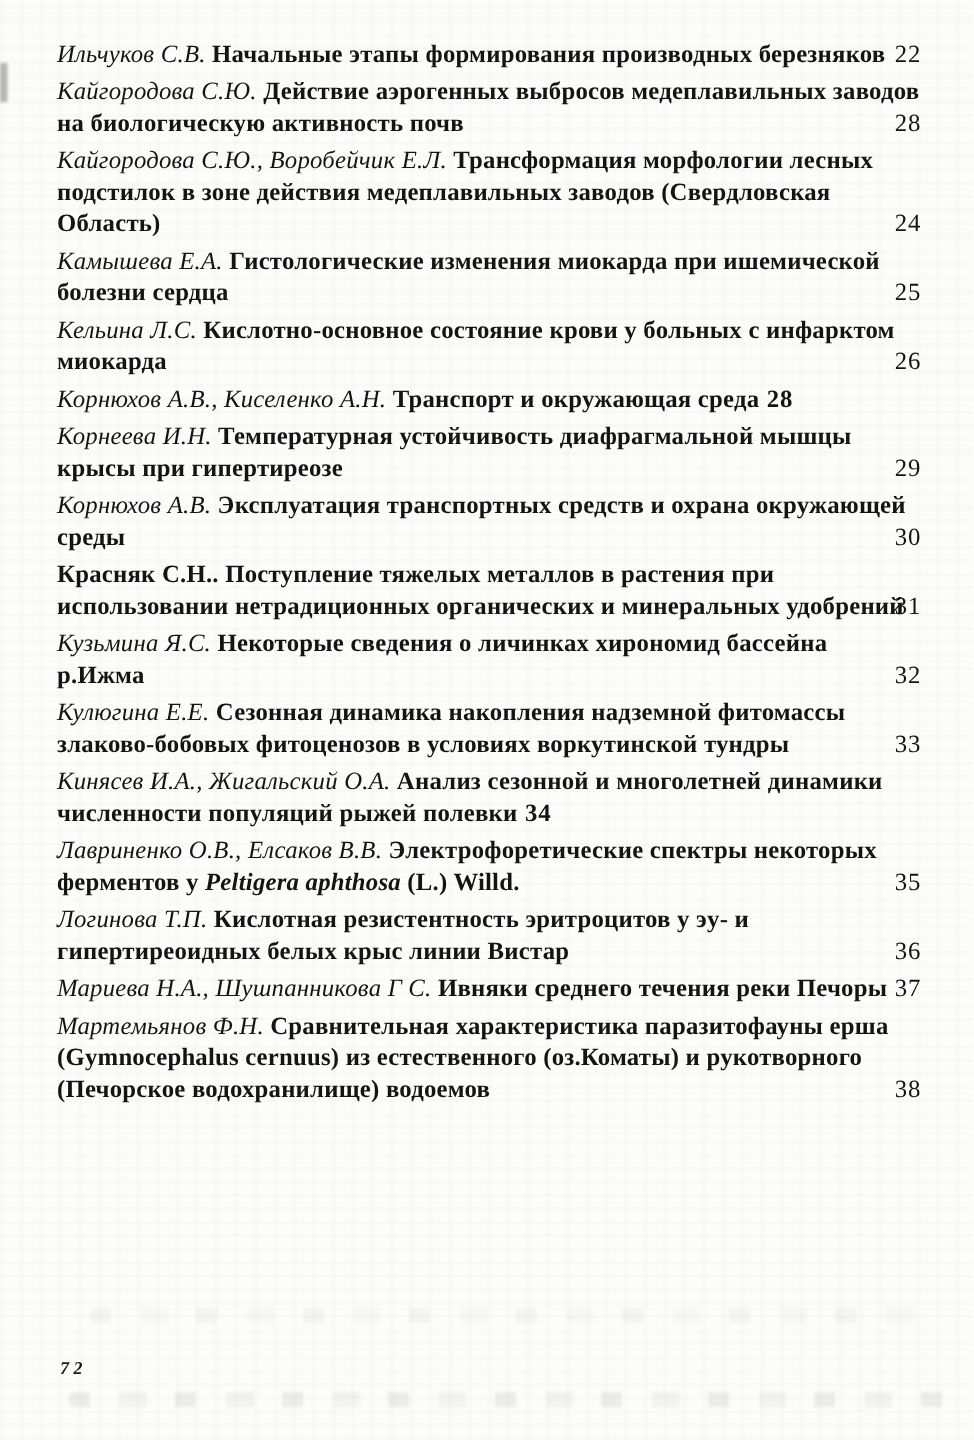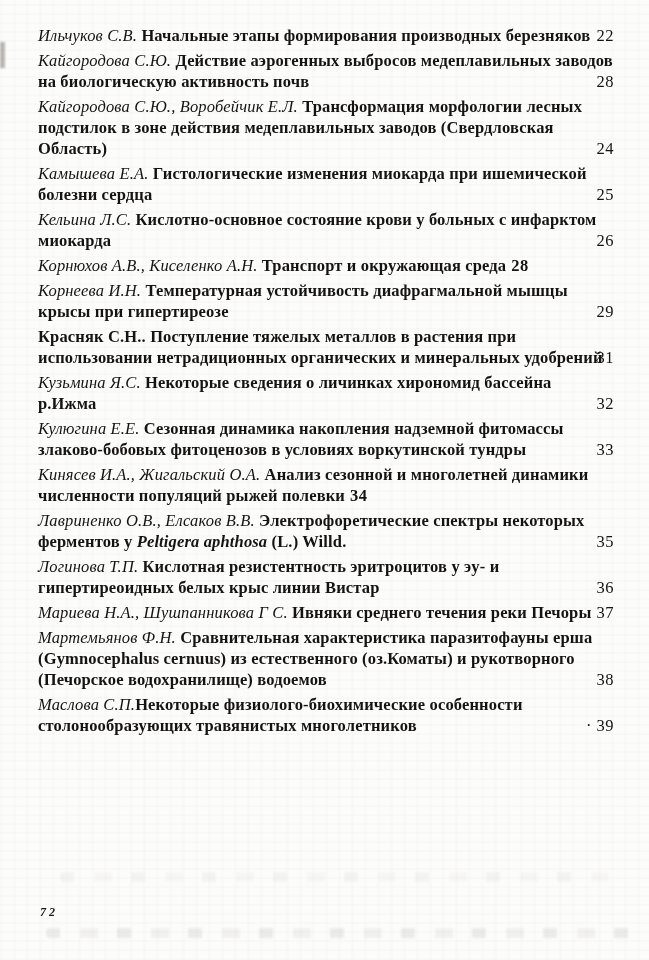--- a/index.html
+++ b/index.html
@@ -107,38 +107,38 @@
 
     <p class="entry"><span class="authors">Камышева Е.А. </span><span class="title">Гистологические изменения миокарда при ишемической болезни сердца</span><span class="pagenum">25</span></p>
 
     <p class="entry"><span class="authors">Кельина Л.С. </span><span class="title">Кислотно-основное состояние крови у больных с инфарктом миокарда</span><span class="pagenum">26</span></p>
 
 
     <p class="entry inline-page"><span class="authors">Корнюхов А.В., Киселенко А.Н. </span><span class="title">Транспорт и окружающая среда</span><span class="pagenum">28</span></p>
 
     <p class="entry"><span class="authors">Корнеева И.Н. </span><span class="title">Температурная устойчивость диафрагмальной мышцы крысы при гипертиреозе</span><span class="pagenum">29</span></p>
 
+    <p class="entry"><span class="authors">Корнюхов А.В. </span><span class="title">Эксплуатация транспортных средств и охрана окружающей среды</span><span class="pagenum">30</span></p>
 
     <p class="entry roman-authors"><span class="authors">Красняк С.Н.. </span><span class="title">Поступление тяжелых металлов в растения при использовании нетрадиционных органических и минеральных удобрений</span><span class="pagenum">31</span></p>
 
     <p class="entry"><span class="authors">Кузьмина Я.С. </span><span class="title">Некоторые сведения о личинках хирономид бассейна р.Ижма</span><span class="pagenum">32</span></p>
 
     <p class="entry"><span class="authors">Кулюгина Е.Е. </span><span class="title">Сезонная динамика накопления надземной фитомассы злаково-бобовых фитоценозов в условиях воркутинской тундры</span><span class="pagenum">33</span></p>
 
     <p class="entry inline-page"><span class="authors">Кинясев И.А., Жигальский О.А. </span><span class="title">Анализ сезонной и многолетней динамики численности популяций рыжей полевки</span><span class="pagenum">34</span></p>
 
     <p class="entry"><span class="authors">Лавриненко О.В., Елсаков В.В. </span><span class="title"><span>Электрофоретические спектры некоторых ферментов у </span><span class="latin">Peltigera aphthosa</span><span> (L.) Willd.</span></span><span class="pagenum">35</span></p>
 
     <p class="entry"><span class="authors">Логинова Т.П. </span><span class="title">Кислотная резистентность эритроцитов у эу- и гипертиреоидных белых крыс линии Вистар</span><span class="pagenum">36</span></p>
 
     <p class="entry"><span class="authors">Мариева Н.А., Шушпанникова Г С. </span><span class="title">Ивняки среднего течения реки Печоры</span><span class="pagenum">37</span></p>
 
     <p class="entry"><span class="authors">Мартемьянов Ф.Н. </span><span class="title">Сравнительная характеристика паразитофауны ерша (Gymnocephalus cernuus) из естественного (оз.Коматы) и рукотворного (Печорское водохранилище) водоемов</span><span class="pagenum">38</span></p>
 
-    <p class="entry"><span class="authors">Маслова С.П.</span><span class="title">Некоторые физиолого-биохимические особенности столонообразующих травянистых многолетников</span><span class="pagenum">· 39</span></p>
 
   </main>
 
   <div class="folio">72</div>
 
   <div class="scan-streak streak-b"></div>
   <div class="scan-streak streak-a"></div>
   <div class="edge-speck"></div>
 </div>
 

